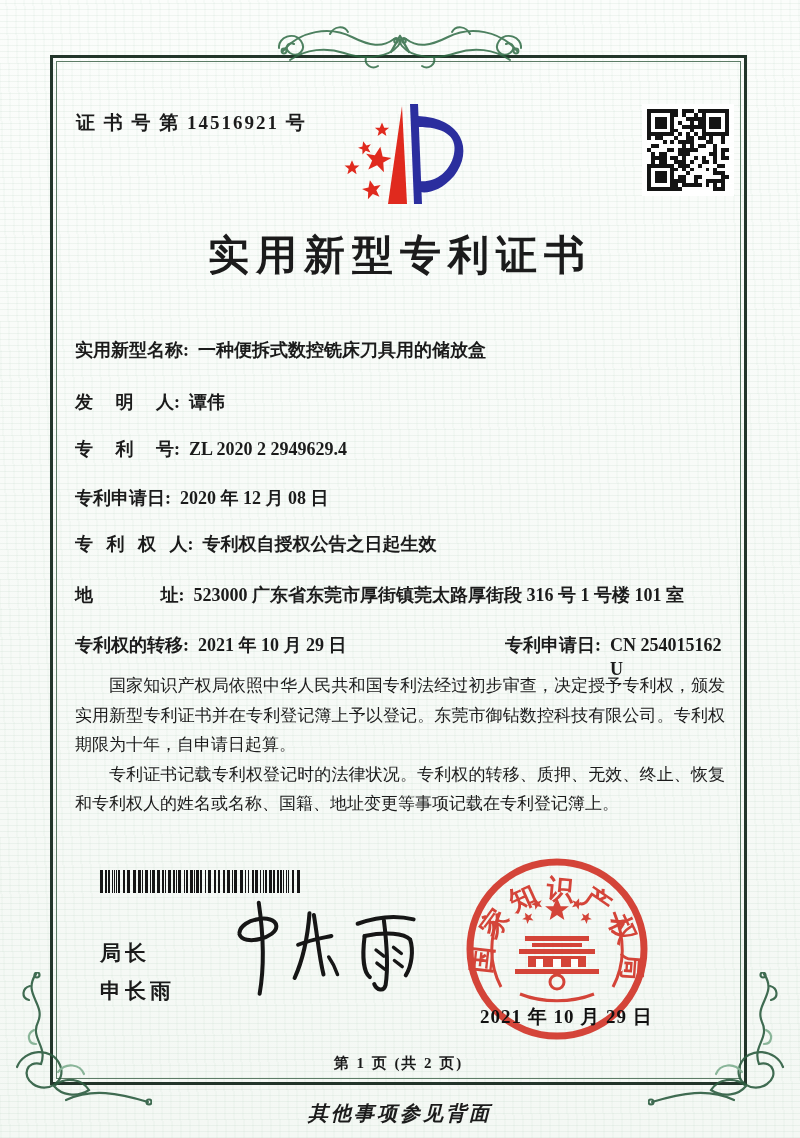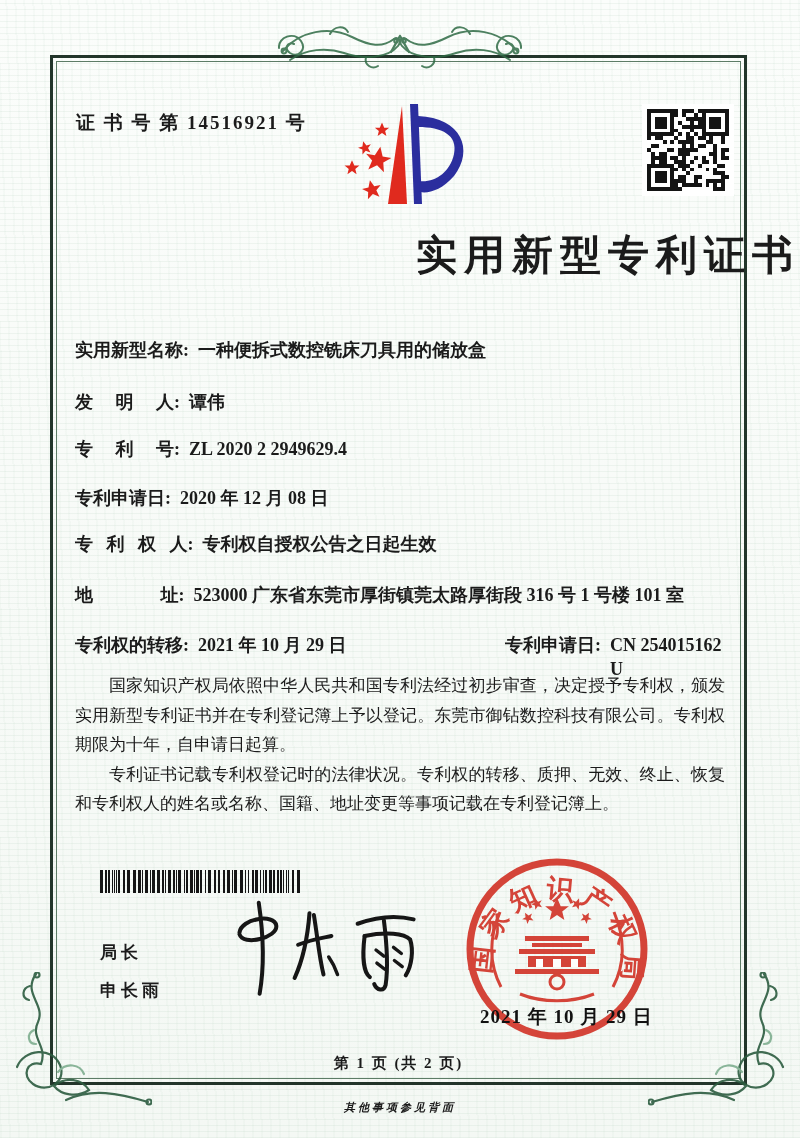--- a/index.html
+++ b/index.html
@@ -15,43 +15,43 @@
   .frame { position:absolute; left:50px; top:55px; width:697px; height:1030px;
     border:3px solid #22352a; }
   .frame-inner { position:absolute; inset:3px; border:1px solid #5d7c66; }
   .cert-number { position:absolute; left:76px; top:110px; font-size:19px; font-weight:bold;
     letter-spacing:2px; white-space:pre; }
   .logo { position:absolute; left:332px; top:92px; }
   .qr { position:absolute; left:642px; top:104px; width:92px; height:92px; background:#fff;
     padding:5px; display:grid; grid-template-columns:repeat(21,1fr); grid-template-rows:repeat(21,1fr); }
   .qr i { display:block; }
   .qr i.d { background:#141414; }
-  .title { position:absolute; left:0; top:228px; width:100%; text-align:right;
+  .title { position:absolute; left:0; top:228px; width:100%; text-align:center;
     font-size:41px; font-weight:bold; letter-spacing:7px; }
   .fieldrow { position:absolute; left:75px; width:650px; display:flex; align-items:flex-start;
     font-size:18px; font-weight:600; line-height:24px; }
   .fieldrow .lbl { white-space:pre; flex:none; }
   .fieldrow .val { margin-left:9px; max-width:515px; }
   .grant2 { position:absolute; left:430px; top:0; display:flex; }
   .paras { position:absolute; left:75px; top:671px; width:650px; font-size:17px;
     line-height:29.5px; font-weight:500; text-align:justify; }
   .paras p { text-indent:2em; }
   .barcode { position:absolute; left:100px; top:870px; width:206px; height:23px;
     display:flex; align-items:stretch; }
   .barcode span { background:#151515; flex:none; }
-  .officer { position:absolute; left:100px; top:934px; font-size:17px; font-weight:bold;
+  .officer { position:absolute; left:100px; top:934px; font-size:21px; font-weight:bold;
     line-height:38px; letter-spacing:4px; }
   .signature { position:absolute; left:215px; top:888px; }
   .seal { position:absolute; left:462px; top:854px; }
   .seal-date { position:absolute; left:480px; top:1004px; width:180px; font-size:19px;
     font-weight:bold; color:#111; letter-spacing:1px; white-space:pre; }
   .footer-page { position:absolute; left:50px; top:1054px; width:697px; text-align:center;
     font-size:15px; font-weight:600; letter-spacing:2px; }
   .back-note { position:absolute; left:0; top:1100px; width:100%; text-align:center;
-    font-size:11px; font-weight:600; letter-spacing:3px; font-style:italic; }
+    font-size:20px; font-weight:600; letter-spacing:3px; font-style:italic; }
   .flourish-top { position:absolute; left:278px; top:14px; }
   .flourish-bl { position:absolute; left:10px; top:972px; }
   .flourish-br { position:absolute; left:648px; top:972px; transform:scaleX(-1); }
 </style>
 </head>
 <body>
 
 <div class="page">
 
   <div class="frame">

